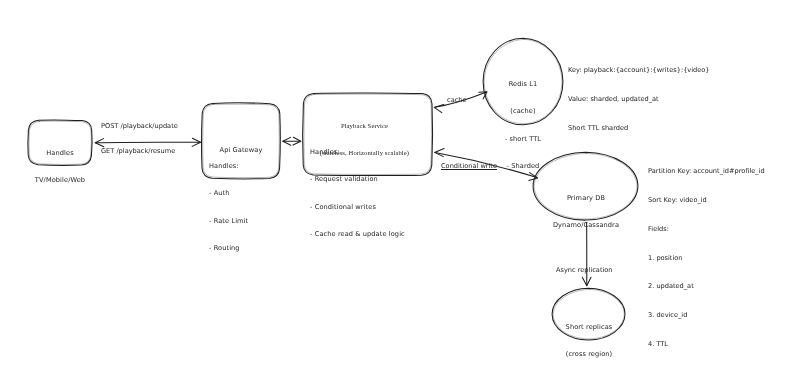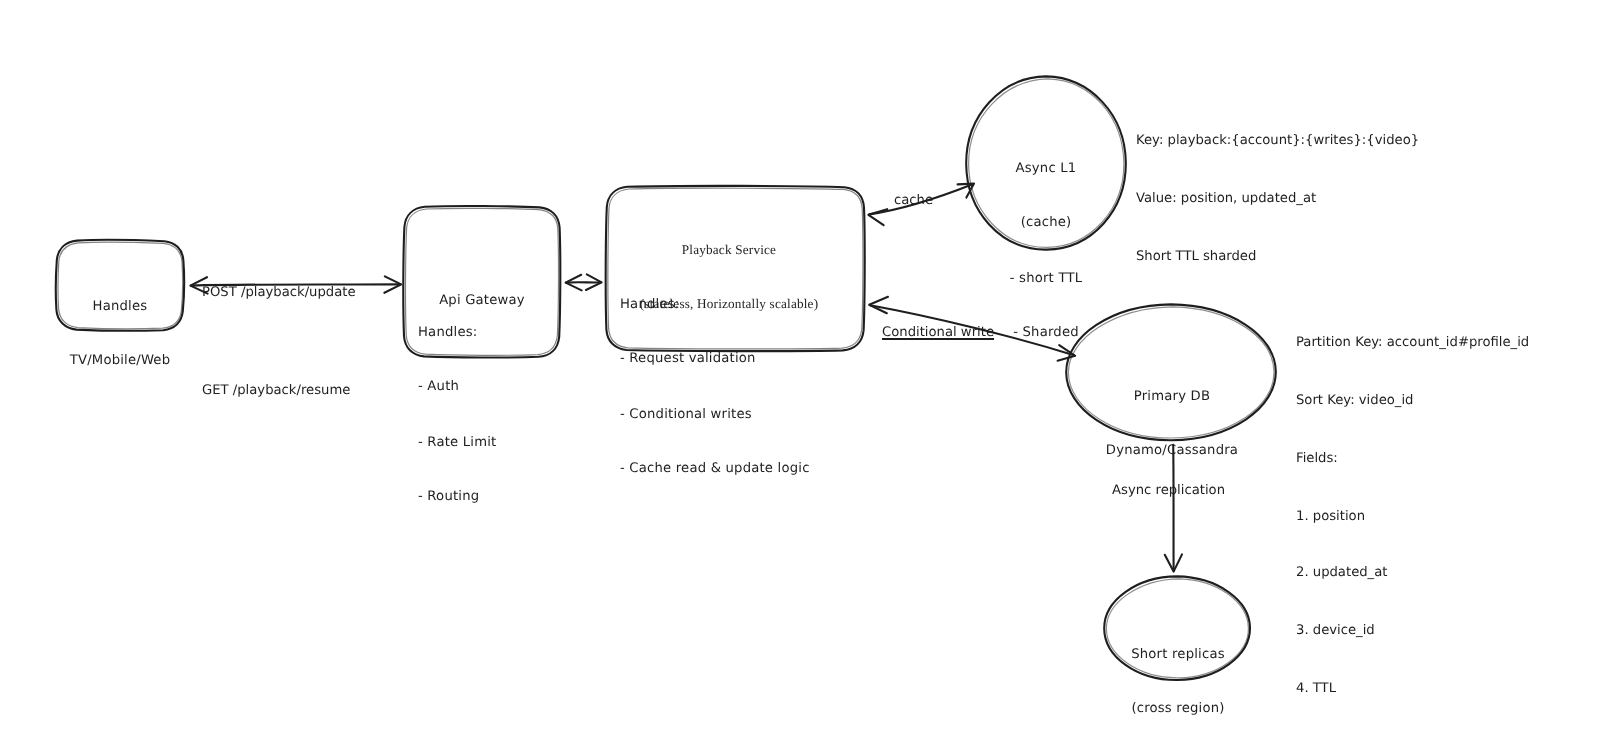--- a/index.html
+++ b/index.html
@@ -184,49 +184,49 @@
     <div>(stateless, Horizontally scalable)</div>
   </div>
   <div class="node-text" style="left:310px; top:130px;">
     <div>Handles:</div>
     <div>- Request validation</div>
     <div>- Conditional writes</div>
     <div>- Cache read &amp; update logic</div>
   </div>
 
   <div class="node-text center" style="left:487px; top:62px; width:72px;">
-    <div>Async L1</div>
+    <div>Redis L1</div>
     <div>(cache)</div>
     <div>- short TTL</div>
     <div>- Sharded</div>
   </div>
 
   <div class="node-text center" style="left:534px; top:176px; width:104px;">
     <div>Primary DB</div>
     <div>Dynamo/Cassandra</div>
   </div>
 
   <div class="node-text center" style="left:553px; top:305px; width:72px;">
     <div>Short replicas</div>
     <div>(cross region)</div>
   </div>
 
-  <div class="edge-label" style="left:101px; top:142px;">POST /playback/update</div>
-
-  <div class="edge-label" style="left:101px; top:147px;margin-top:44px;">GET /playback/resume</div>
+  <div class="edge-label" style="left:101px; top:122px;">POST /playback/update</div>
+
+  <div class="edge-label" style="left:101px; top:147px;">GET /playback/resume</div>
 
   <div class="edge-label" style="left:447px; top:96px;">cache</div>
 
   <div class="edge-label" style="left:441px; top:162px;text-decoration:underline;">Conditional write</div>
 
-  <div class="edge-label" style="left:556px; top:241px;">Async replication</div>
+  <div class="edge-label" style="left:556px; top:266px;">Async replication</div>
 
   <div class="annotation" style="left:568px; top:47px;">
     <div>Key: playback:{account}:{writes}:{video}</div>
-    <div>Value: position, updated_at</div>
+    <div>Value: sharded, updated_at</div>
     <div>Short TTL sharded</div>
   </div>
 
   <div class="annotation" style="left:648px; top:148px;">
     <div>Partition Key: account_id#profile_id</div>
     <div>Sort Key: video_id</div>
     <div>Fields:</div>
     <div>1. position</div>
     <div>2. updated_at</div>
     <div>3. device_id</div>

